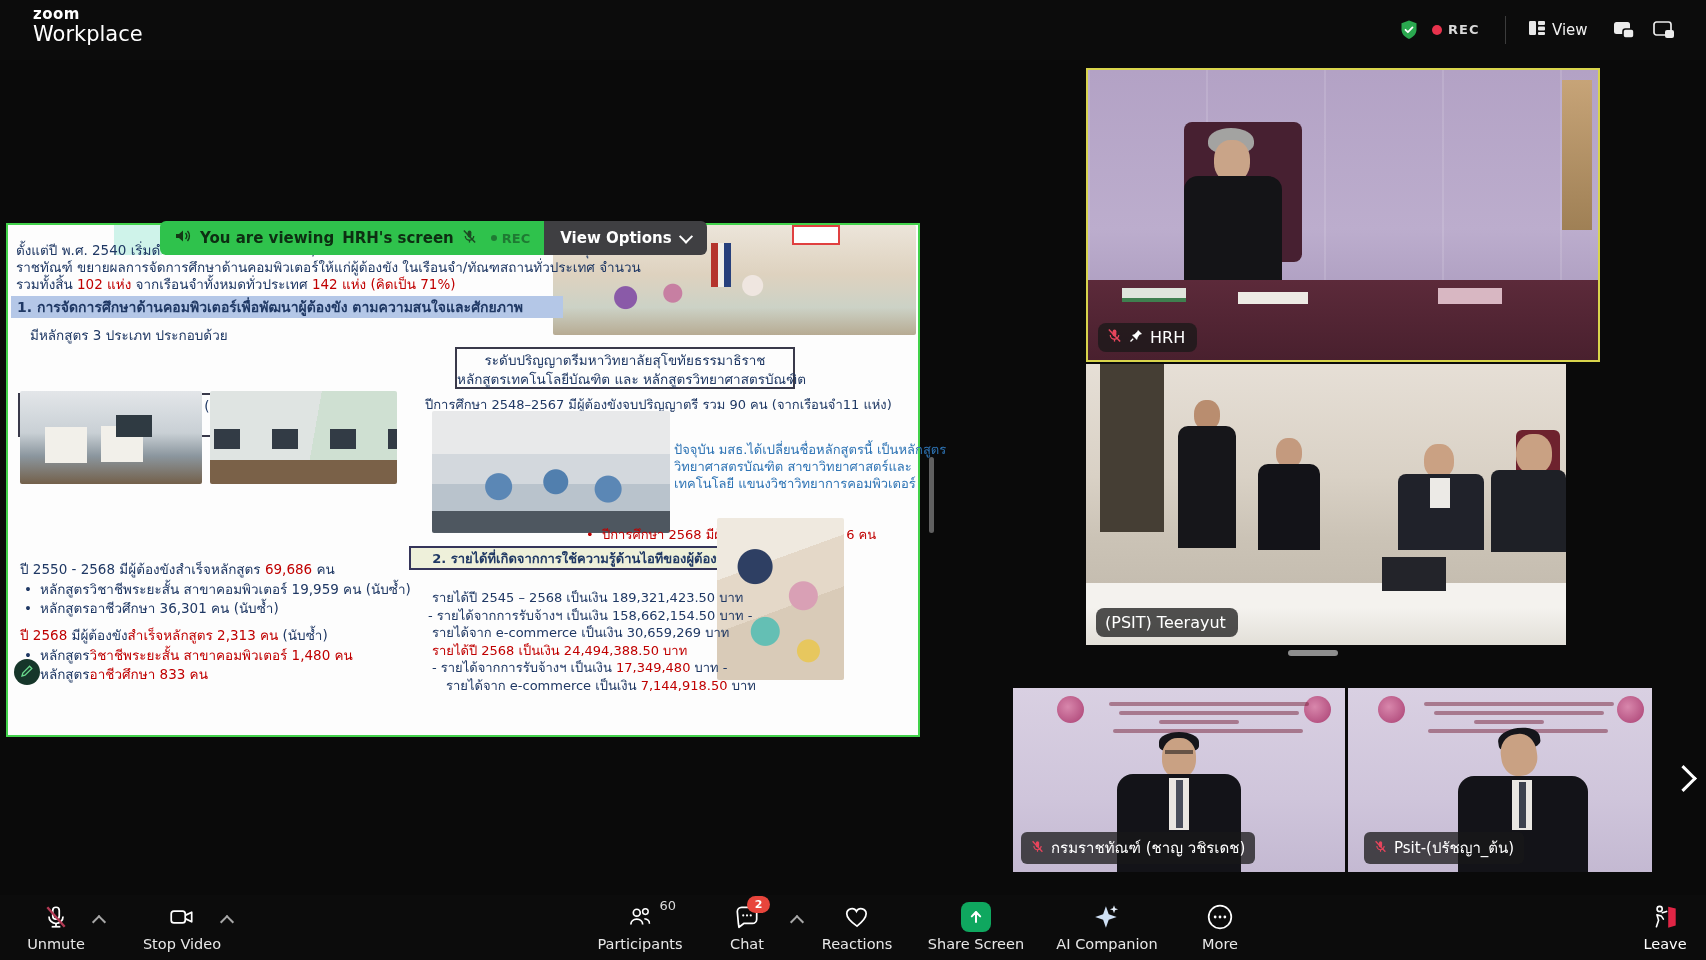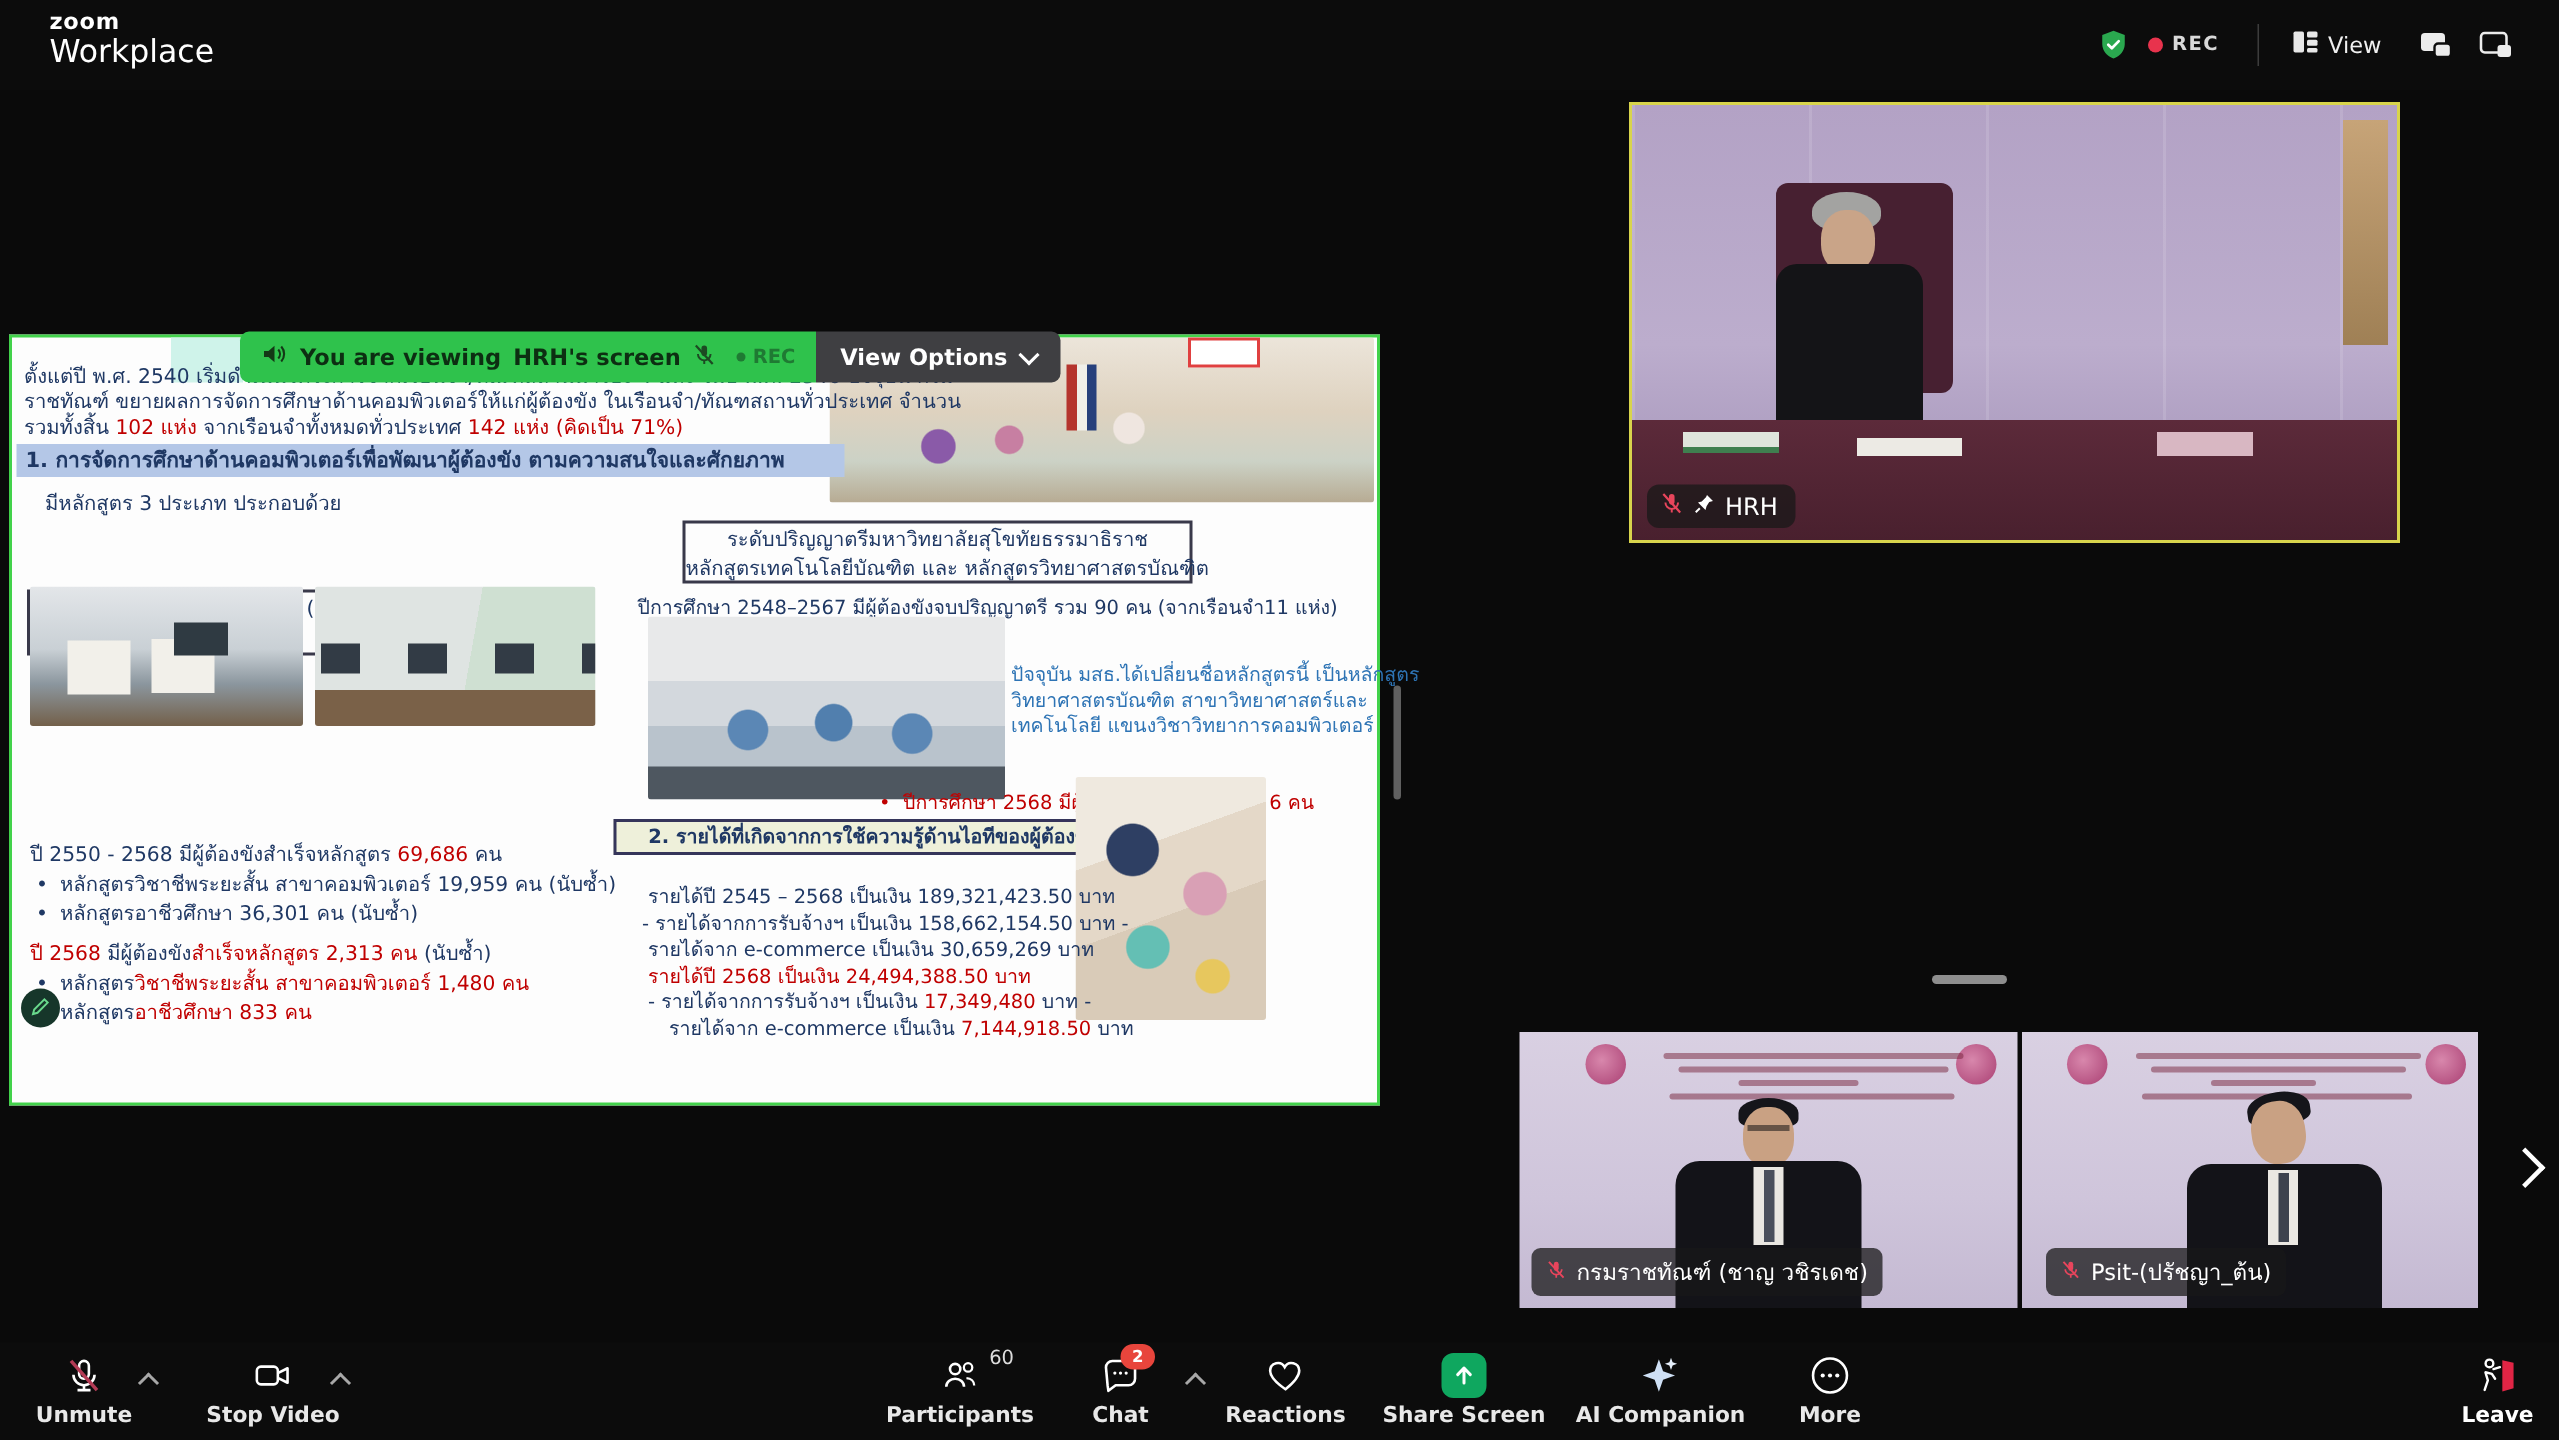--- a/index.html
+++ b/index.html
@@ -98,21 +98,21 @@
   .vlabel.small{font-size:15px;padding:4px 10px;border-radius:6px;left:8px;}
   .txtline{position:absolute;height:4px;border-radius:2px;background:rgba(120,35,60,.5);}
   .emblem{position:absolute;width:27px;height:27px;border-radius:50%;background:radial-gradient(circle at 40% 40%,#d887ac,#a93f72);}
   .handle{position:absolute;left:1288px;top:650px;width:50px;height:6px;border-radius:3px;background:#8e8e8e;}
   .next-btn{position:absolute;left:1662px;top:756px;width:42px;height:44px;display:flex;align-items:center;justify-content:center;color:#fff;background:transparent;}
 
   
   .toolbar{position:absolute;left:0;top:895px;width:100%;height:65px;background:#0c0c0c;}
   .tb-btn{position:absolute;top:7px;display:flex;flex-direction:column;align-items:center;gap:4px;color:#e8e8e8;}
   .tb-ic{height:30px;display:flex;align-items:center;justify-content:center;position:relative;}
-  .tb-label{font-size:14.5px;white-space:nowrap;font-weight:bold;}
+  .tb-label{font-size:14.5px;white-space:nowrap;}
   .tb-caret{position:absolute;top:17px;color:#a8a8a8;}
   .share-box{width:30px;height:30px;border-radius:8px;background:#0fa75f;display:flex;align-items:center;justify-content:center;}
   .badge{position:absolute;top:-6px;right:-9px;min-width:17px;height:17px;border-radius:9px;background:#e8453c;color:#fff;
          font-size:11px;font-weight:700;display:flex;align-items:center;justify-content:center;padding:0 3px;}
   .pcount{position:absolute;top:-4px;right:-22px;font-size:13px;color:#dcdcdc;}
 </style>
 </head>
 <body>
 
 <div class="app">
@@ -294,20 +294,38 @@
       <span>
         <svg width="14" height="14" viewBox="0 0 14 14">
             <path d="M9 1l4 4-2.5.7L8.7 8.5 8 11 3 6l2.5-.7L8.3 2.5z" fill="#fff"></path>
             <line x1="4.2" y1="9.8" x2="1.5" y2="12.5" stroke="#fff" stroke-width="1.3"></line>
           </svg>
       </span>
       <span>HRH</span>
     </div>
   </div>
 
+  <div class="tile v2">
+    <div class="shape" style="left:14px;top:0;width:64px;height:168px;background:#453e34;"></div>
+    <div class="shape" style="right:6px;top:66px;width:44px;height:110px;background:#6e222e;border-radius:6px;"></div>
+    <div class="shape" style="left:108px;top:36px;width:26px;height:30px;background:#b98d6f;border-radius:45%;"></div>
+    <div class="shape" style="left:92px;top:62px;width:58px;height:122px;background:#16161a;border-radius:10px 10px 0 0;"></div>
+    <div class="shape" style="left:190px;top:74px;width:26px;height:30px;background:#c49a7e;border-radius:45%;"></div>
+    <div class="shape" style="left:172px;top:100px;width:62px;height:86px;background:#131318;border-radius:10px 10px 0 0;"></div>
+    <div class="shape" style="left:338px;top:80px;width:30px;height:34px;background:#caa183;border-radius:45%;"></div>
+    <div class="shape" style="left:312px;top:110px;width:86px;height:76px;background:#20222a;border-radius:8px 8px 0 0;"></div>
+    <div class="shape" style="left:344px;top:114px;width:20px;height:30px;background:#eceae6;"></div>
+    <div class="shape" style="left:430px;top:70px;width:36px;height:40px;background:#c9a183;border-radius:45%;"></div>
+    <div class="shape" style="left:405px;top:106px;width:75px;height:82px;background:#1e2026;border-radius:8px 8px 0 0;"></div>
+    <div class="shape" style="left:0;bottom:0;width:100%;height:62px;background:linear-gradient(180deg,#f4f2ee 0 40%,#e2dfd8 100%);"></div>
+    <div class="shape" style="left:296px;bottom:54px;width:64px;height:34px;background:#23242a;"></div>
+    <div class="vlabel">
+      <span>(PSIT) Teerayut</span>
+    </div>
+  </div>
 
   <div class="handle"></div>
 
   <div class="tile v3">
     <div class="emblem" style="left:44px;top:8px;"></div>
     <div class="emblem" style="right:14px;top:8px;"></div>
     <div class="txtline" style="left:96px;top:14px;width:200px;"></div>
     <div class="txtline" style="left:106px;top:23px;width:180px;"></div>
     <div class="txtline" style="left:146px;top:32px;width:80px;"></div>
     <div class="txtline" style="left:100px;top:41px;width:190px;"></div>

